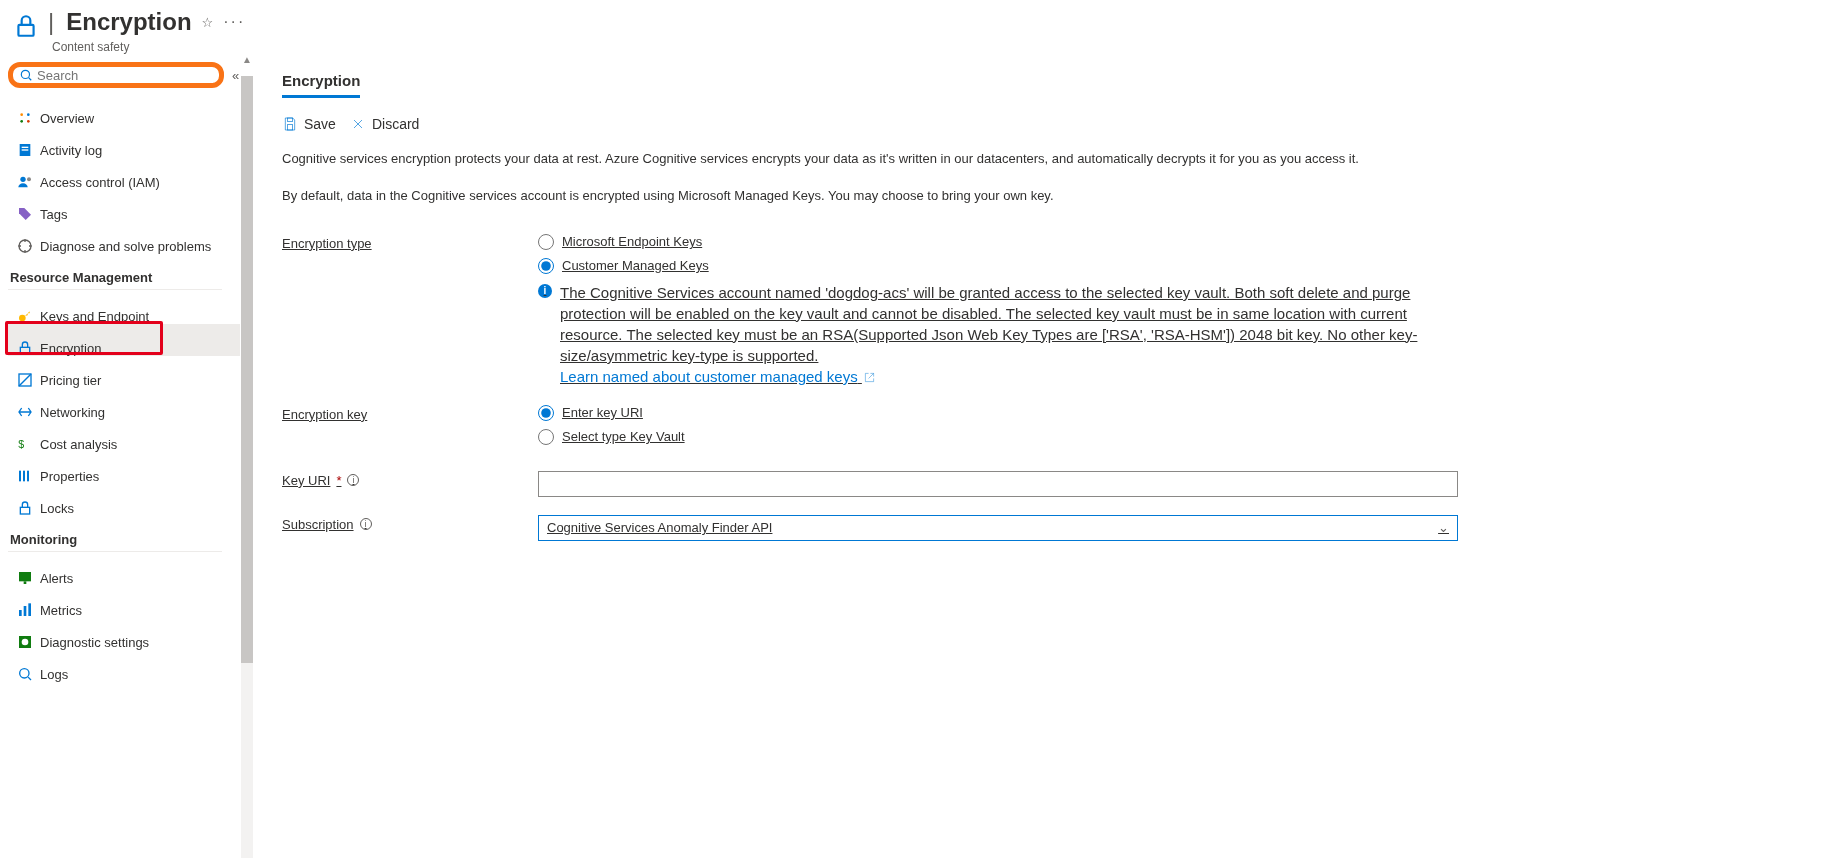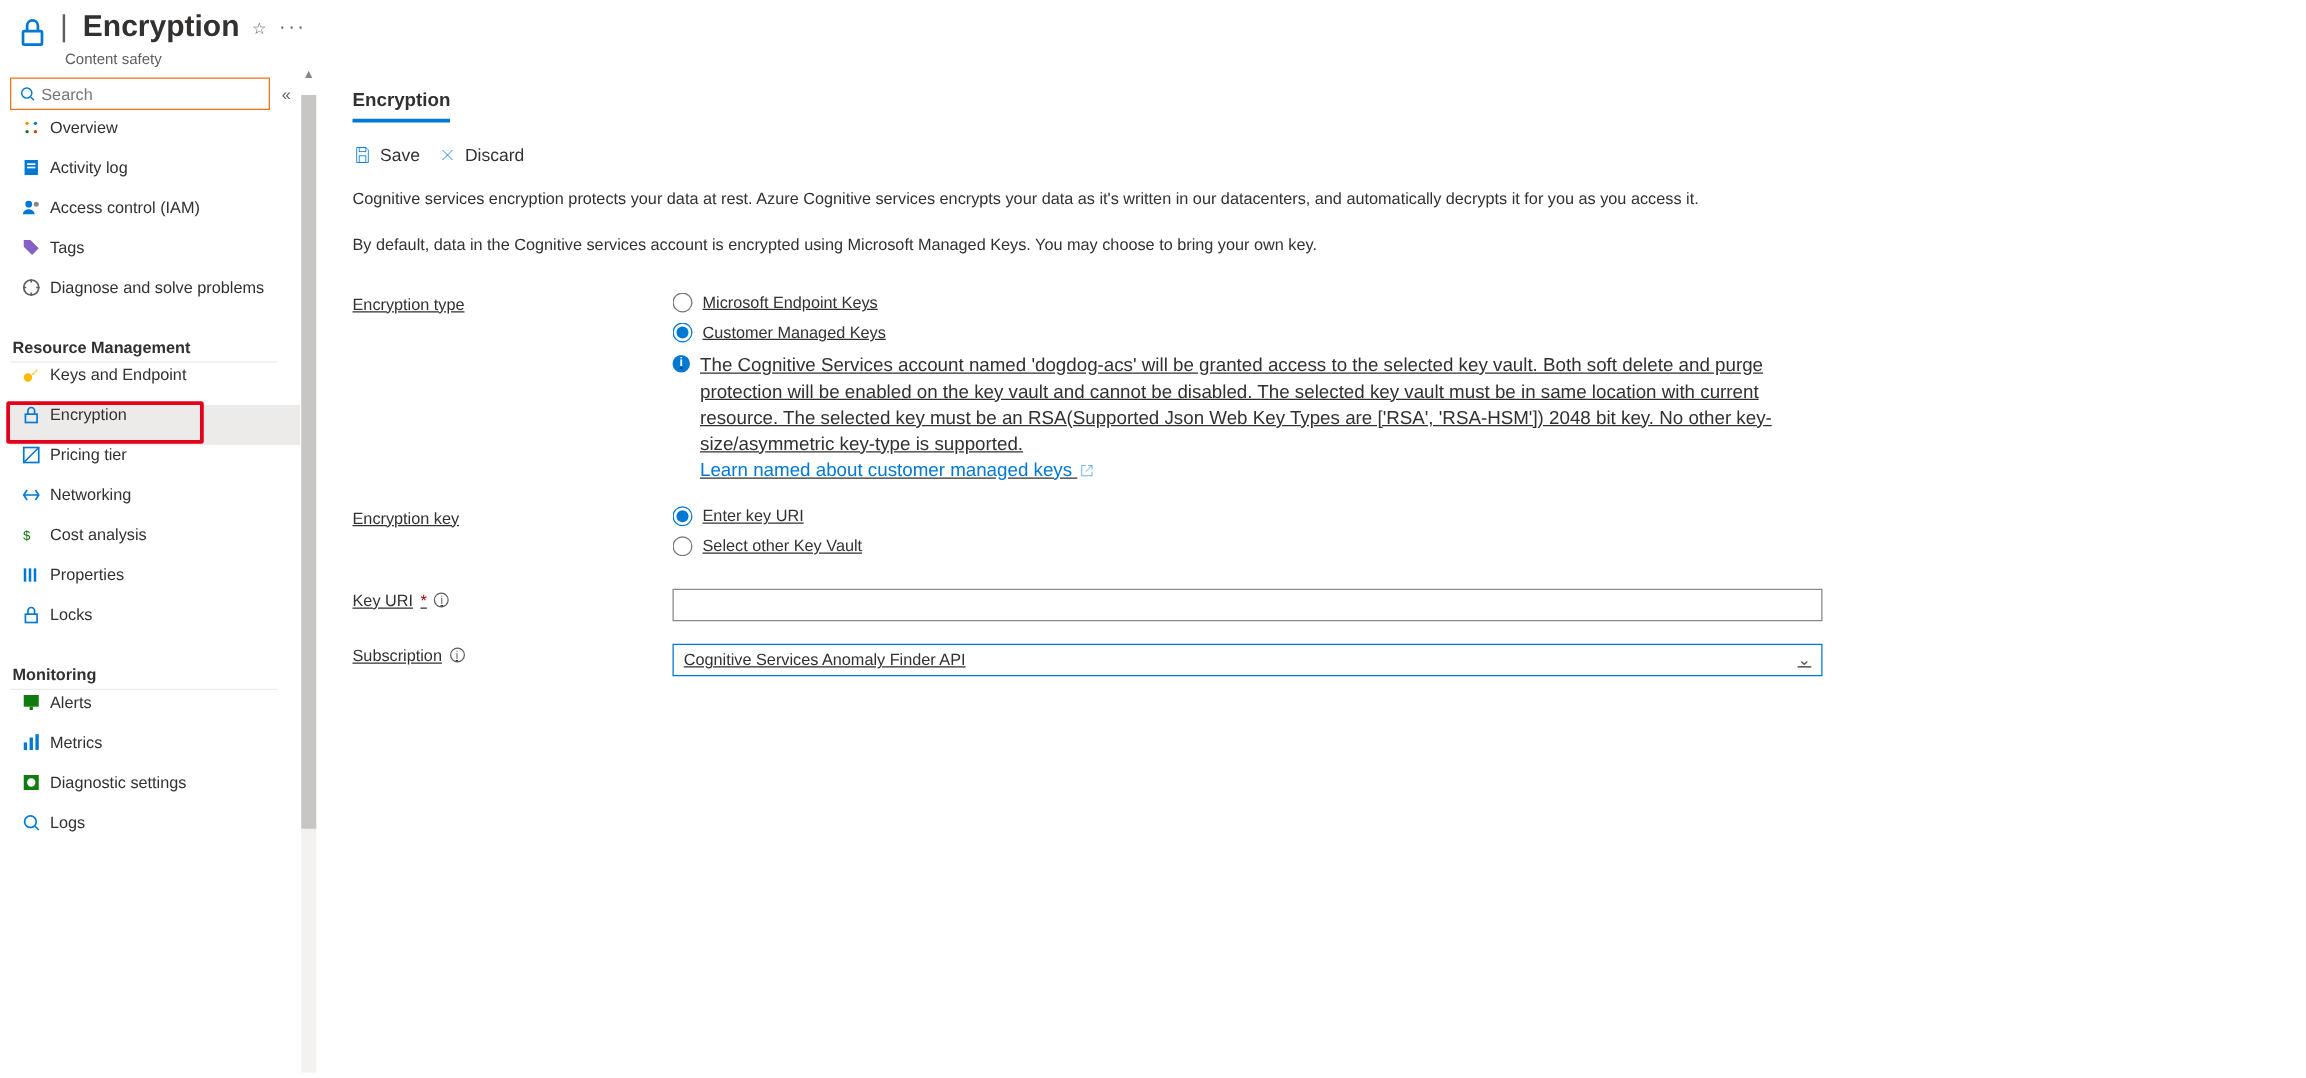--- a/index.html
+++ b/index.html
@@ -22,29 +22,29 @@
   .header-subtitle { font-size: 12px; color: #605e5c; margin-top: 4px; margin-left: 4px; }
   .star { color: #605e5c; }
   .more-dots { color: #605e5c; font-size: 16px; letter-spacing: 2px; }
 
   .layout { display: flex; height: calc(862px - 58px); }
 
   
   .sidebar { width: 240px; padding: 8px 0 0 8px; position: relative; }
   .search-wrap { display: flex; align-items: center; gap: 8px; padding-right: 6px; }
   .search-box {
-    flex: 1; border: 1px solid #f97316; height: 26px;
-    display: flex; align-items: center; padding: 0 6px; border-radius: 0;
+    flex: 1; border: 5px solid #f97316; height: 26px;
+    display: flex; align-items: center; padding: 0 6px; border-radius: 12px;
   }
   .search-box svg { width: 14px; height: 14px; stroke: #0078d4; }
   .search-input { border: none; outline: none; font-size: 13px; margin-left: 4px; flex: 1; }
   .collapse-chevrons { color: #605e5c; cursor: pointer; width: 20px; text-align: center; }
   .nav { margin-top: 6px; }
   .nav-item {
-    display: flex; align-items: flex-start; height: 32px; padding-left: 6px;
+    display: flex; align-items: flex-end; height: 32px; padding-left: 6px;
     cursor: pointer; font-size: 13px; color: #323130;
   }
   .nav-item .icon { width: 22px; display:flex; align-items:center; justify-content:center; }
   .nav-item .label { margin-left: 4px; }
   .nav-group {
     font-size: 13px; font-weight: 600; color: #323130;
     padding: 16px 0 4px 2px;
   }
   .nav-group-underline {
     border-bottom: 1px solid #edebe9; margin-right: 18px; margin-bottom: 2px;
@@ -360,21 +360,21 @@
 
       <div class="form-row">
         <div class="form-label">Encryption key</div>
         <div class="form-field">
           <div class="radio-row">
             <input type="radio" name="ek" checked="" style="">
             <label>Enter key URI</label>
           </div>
           <div class="radio-row">
             <input type="radio" name="ek" style="">
-            <label>Select other Key Vault</label>
+            <label>Select type Key Vault</label>
           </div>
         </div>
       </div>
 
       <div class="form-row">
         <div class="form-label">
           <span>Key URI</span>
           <span class="required">*</span>
           <span class="help-circle">i</span>
         </div>

